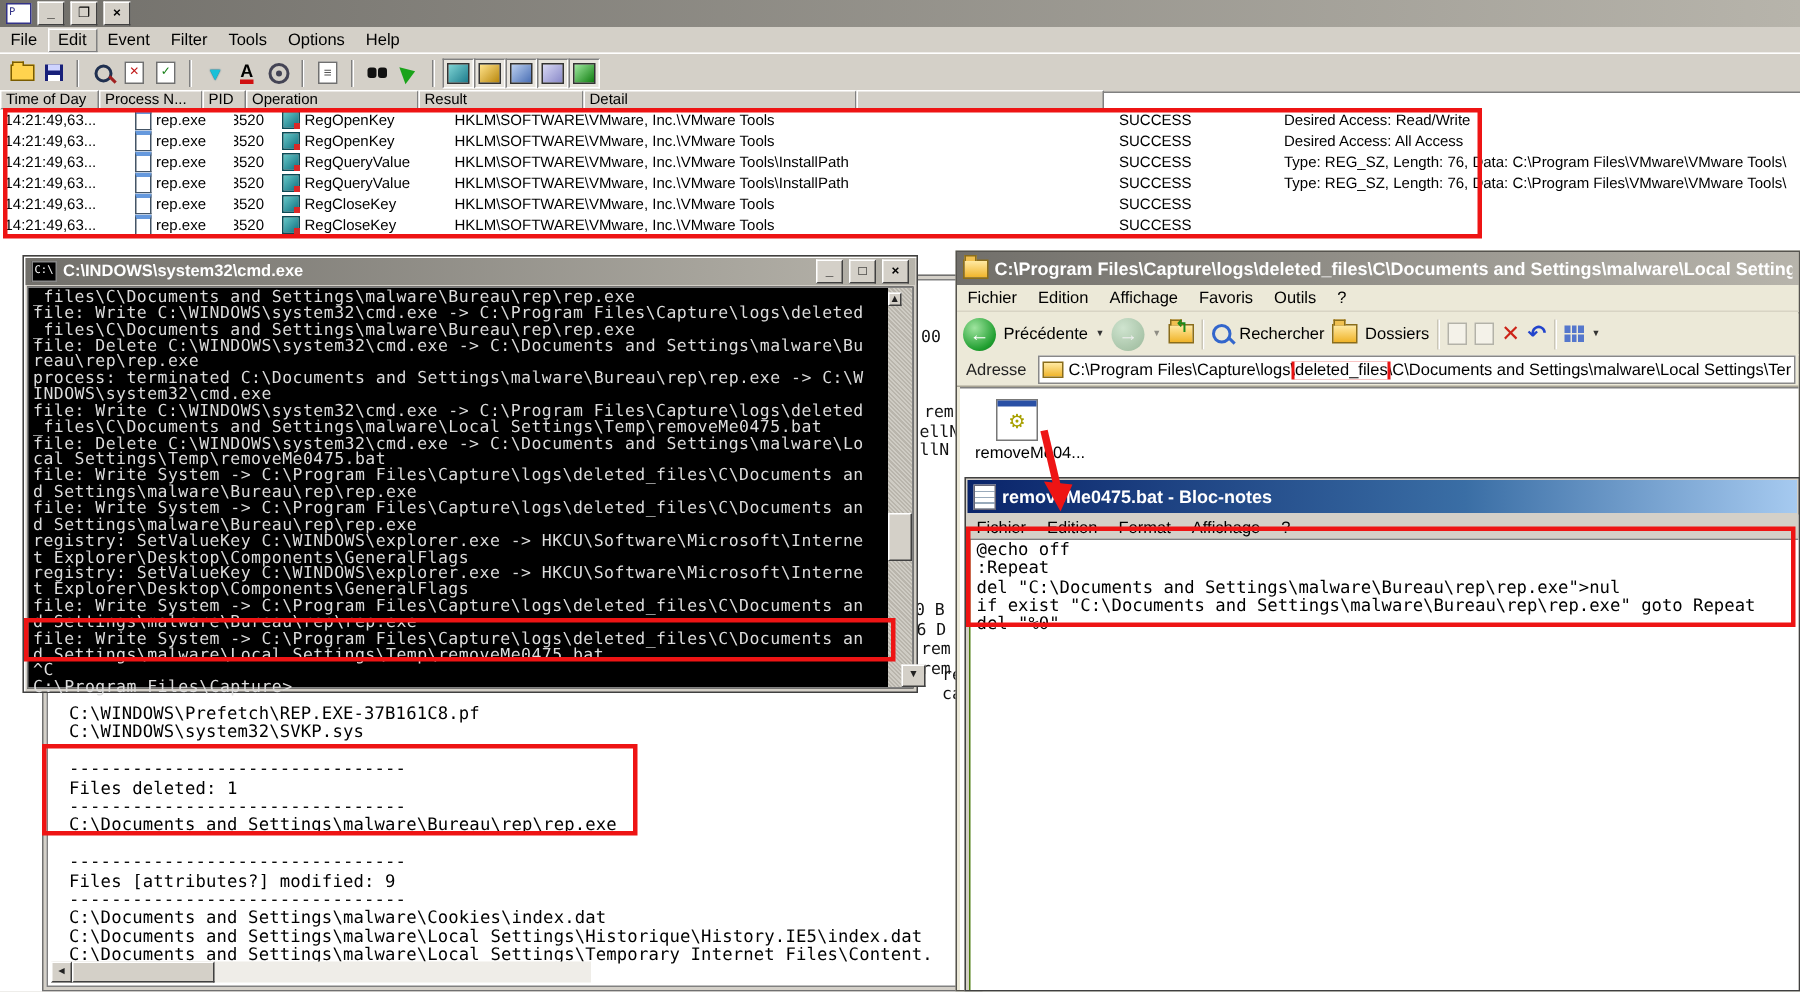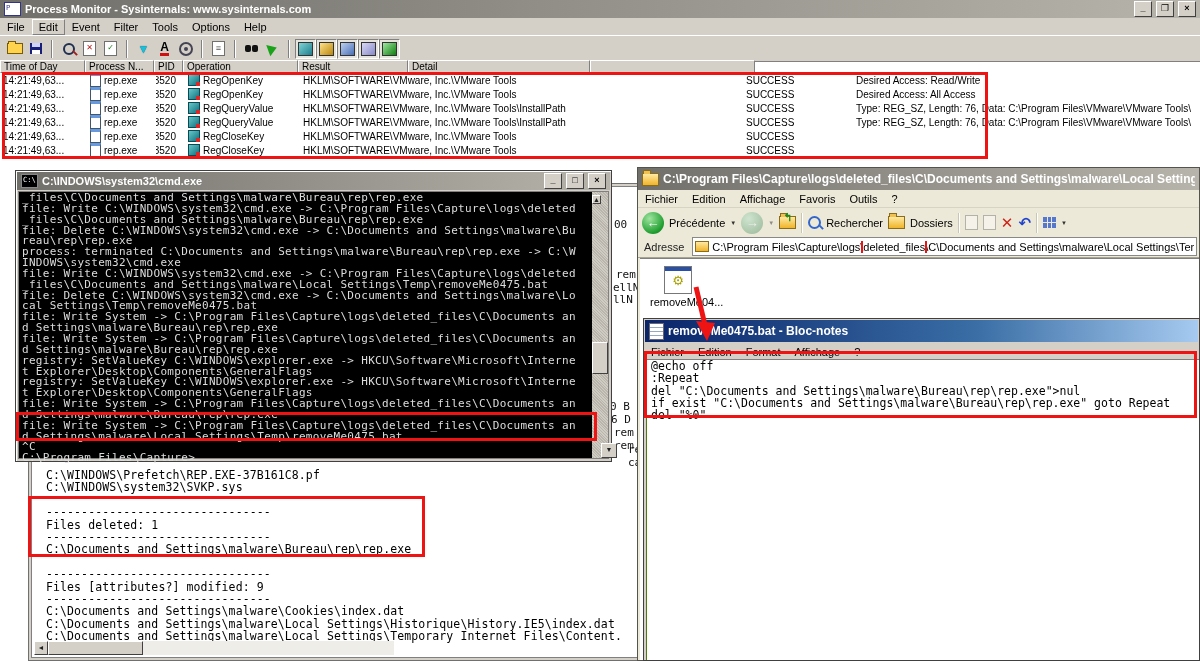--- a/index.html
+++ b/index.html
@@ -145,21 +145,20 @@
   
   .anno{position:absolute;border:3px solid #ee1414;z-index:60;pointer-events:none;box-sizing:border-box}
   #arrow-svg{position:absolute;left:688px;top:283px;z-index:61;pointer-events:none}
 </style>
 </head>
 <body>
 
 <div class="win" id="procmon">
   <div class="tbar grad-inactive" id="pm-title">
     <span class="cmd-icon" style="background:#fff;color:#338;border-color:#338">P</span>
-    <span class="ttext">Process Monitor - Sysinternals: www.sysinternals.com</span>
     <span class="wbtn">_</span>
     <span class="wbtn">❐</span>
     <span class="wbtn">×</span>
   </div>
   <div class="menubar" id="pm-menubar">
       <span class="mi">File</span>
       <span class="mi raised">Edit</span>
       <span class="mi">Event</span>
       <span class="mi">Filter</span>
       <span class="mi">Tools</span>
@@ -220,21 +219,21 @@
         <span class="g-sq t-net"></span>
       </span>
       <span class="tbi pressed">
         <span class="g-sq t-proc"></span>
       </span>
       <span class="tbi pressed">
         <span class="g-sq t-prof"></span>
       </span>
     </div>
   <div id="pm-header">
-      <span class="hc" style="width: 85px;">Time of Day</span>
+      <span class="hc" style="width: 66px;">Time of Day</span>
       <span class="hc" style="width: 69px;">Process N...</span>
       <span class="hc" style="width: 29px;">PID</span>
       <span class="hc" style="width: 115px;">Operation</span>
       <span class="hc" style="width: 110px;">Result</span>
       <span class="hc" style="width: 182px;">Detail</span>
       <span class="hc" style="width: 165px;"></span>
     </div>
   <div id="pm-rows">
       <div class="pm-row">
         <span class="pm-cell " style="width: 87px;">14:21:49,63...</span>

